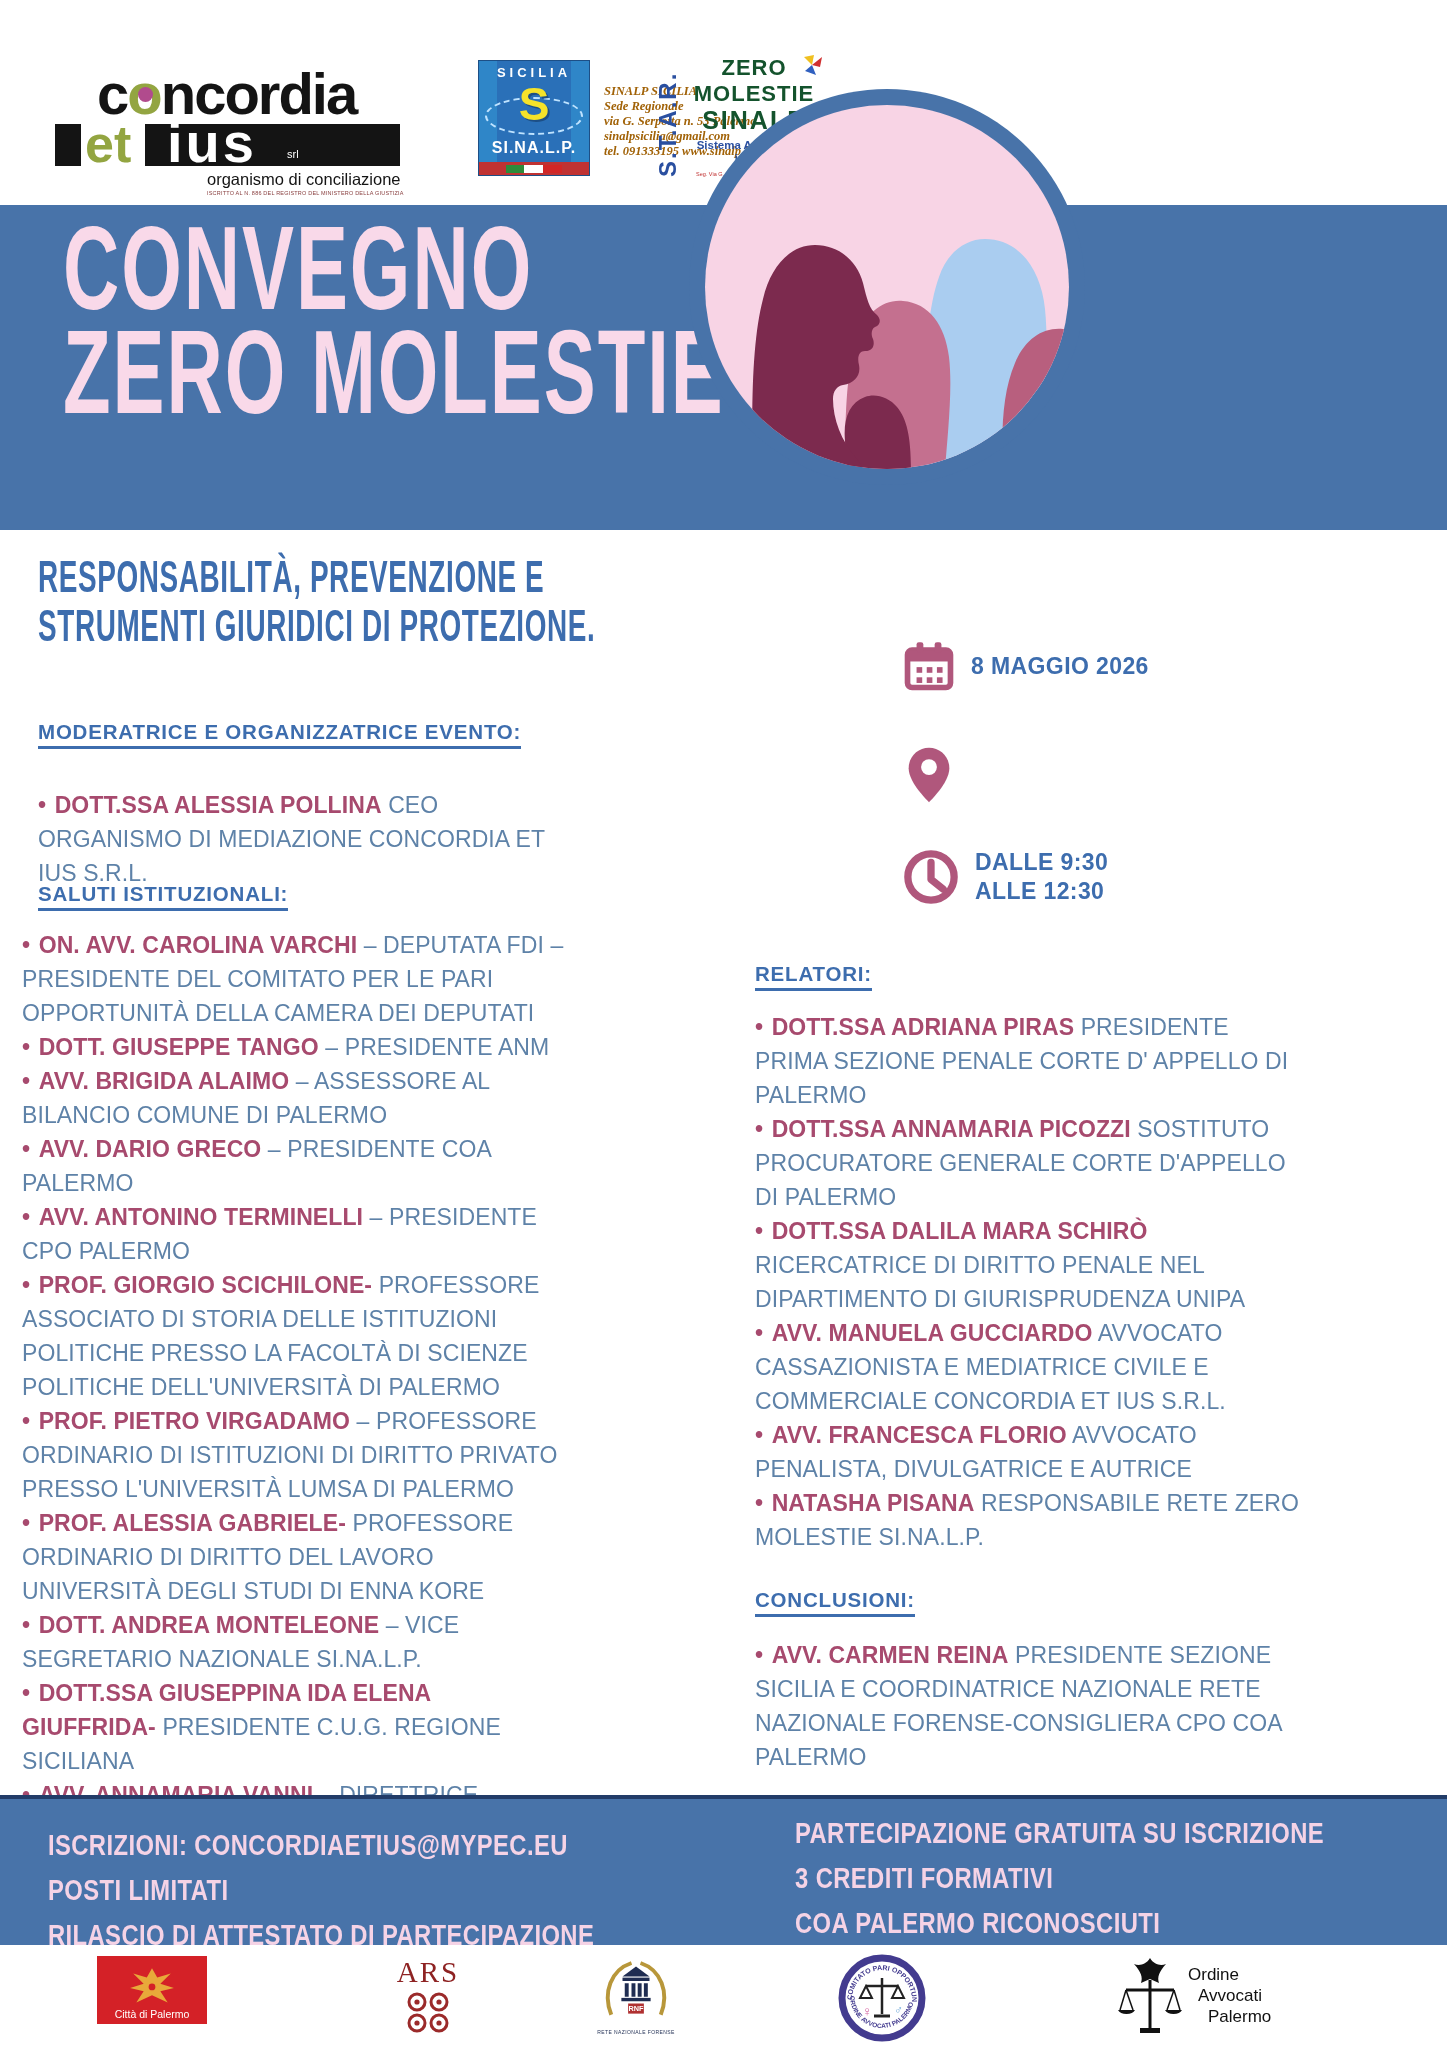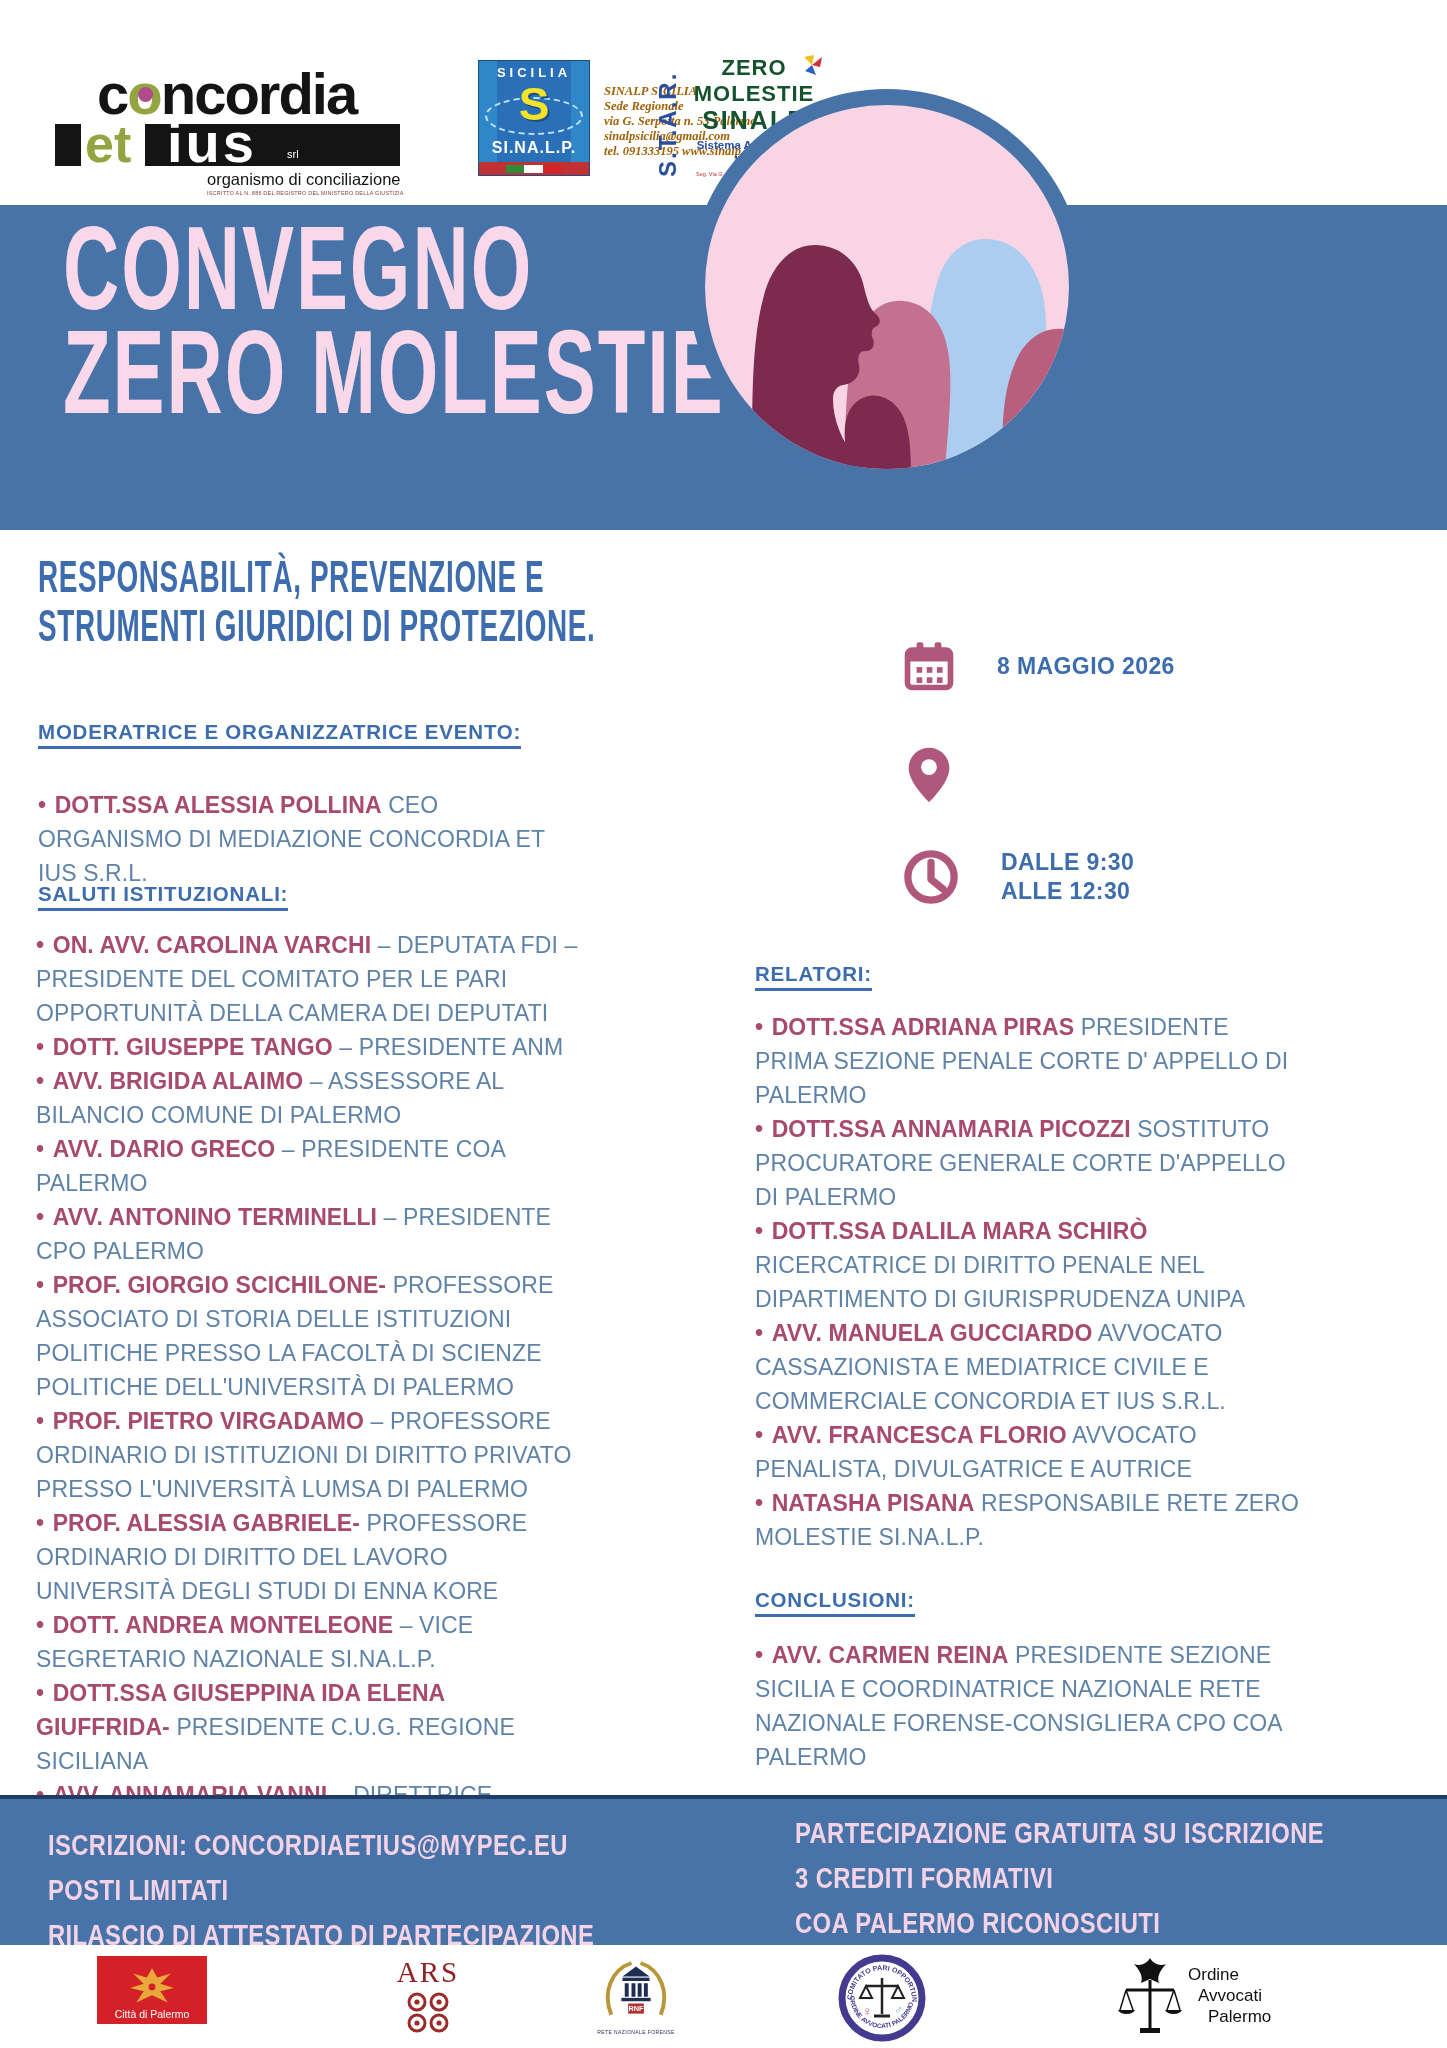--- a/index.html
+++ b/index.html
@@ -63,21 +63,21 @@
       letter-spacing:1px;transform:scaleX(.62);transform-origin:left top;white-space:nowrap}
 
   
   .sec-h{position:absolute;font-weight:bold;font-size:20.5px;letter-spacing:.8px;color:#3d6dae;
       border-bottom:3px solid #3d6dae;padding-bottom:2px}
   .plist{position:absolute;width:545px;font-size:23px;line-height:34px;color:#5e82a8;letter-spacing:.1px}
   .plist p{margin:0}
   .nm{font-weight:bold;color:#a74a6e}
   .dot{font-weight:bold;color:#a74a6e;margin-right:2px}
 
-  .info-row{position:absolute;left:903px;display:flex;align-items:center;gap:42px}
+  .info-row{position:absolute;left:903px;display:flex;align-items:center;gap:16px}
   .info-text{font-weight:bold;font-size:23px;line-height:29px;color:#3d6dae;letter-spacing:.4px}
 
   
   .bar{left:0;top:1795px;width:1447px;height:150px;background:#4873a9;
       border-top:4px solid #223c68;box-sizing:border-box}
   .bar-col{position:absolute;font-weight:bold;font-size:29px;line-height:45px;color:#f5d3e6;
       letter-spacing:.5px;transform:scaleX(.82);transform-origin:left top;white-space:nowrap}
   .bar-left{left:48px;top:24px}
   .bar-right{left:795px;top:12px}
 
@@ -169,21 +169,21 @@
   <div>STRUMENTI GIURIDICI DI PROTEZIONE.</div>
 </div>
 
 <div class="sec-h" style="left:38px;top:720px">MODERATRICE E ORGANIZZATRICE EVENTO:</div>
 <div class="plist" style="left:38px;top:788px">
 
     <p><span class="dot">•</span> <span class="nm">DOTT.SSA ALESSIA POLLINA</span> <span>CEO ORGANISMO DI MEDIAZIONE CONCORDIA ET IUS S.R.L.</span></p>
   </div>
 
 <div class="sec-h" style="left:38px;top:882px">SALUTI ISTITUZIONALI:</div>
-<div class="plist" style="left:36px;top:928px">
+<div class="plist" style="left:22px;top:928px">
 
     <p><span class="dot">•</span> <span class="nm">ON. AVV. CAROLINA VARCHI</span> <span>– DEPUTATA FDI – PRESIDENTE DEL COMITATO PER LE PARI OPPORTUNITÀ DELLA CAMERA DEI DEPUTATI</span></p>
 
     <p><span class="dot">•</span> <span class="nm">DOTT. GIUSEPPE TANGO</span> <span>– PRESIDENTE ANM</span></p>
 
     <p><span class="dot">•</span> <span class="nm">AVV. BRIGIDA ALAIMO</span> <span>– ASSESSORE AL BILANCIO COMUNE DI PALERMO</span></p>
 
     <p><span class="dot">•</span> <span class="nm">AVV. DARIO GRECO</span> <span>– PRESIDENTE COA PALERMO</span></p>
 
     <p><span class="dot">•</span> <span class="nm">AVV. ANTONINO TERMINELLI</span> <span>– PRESIDENTE CPO PALERMO</span></p>

